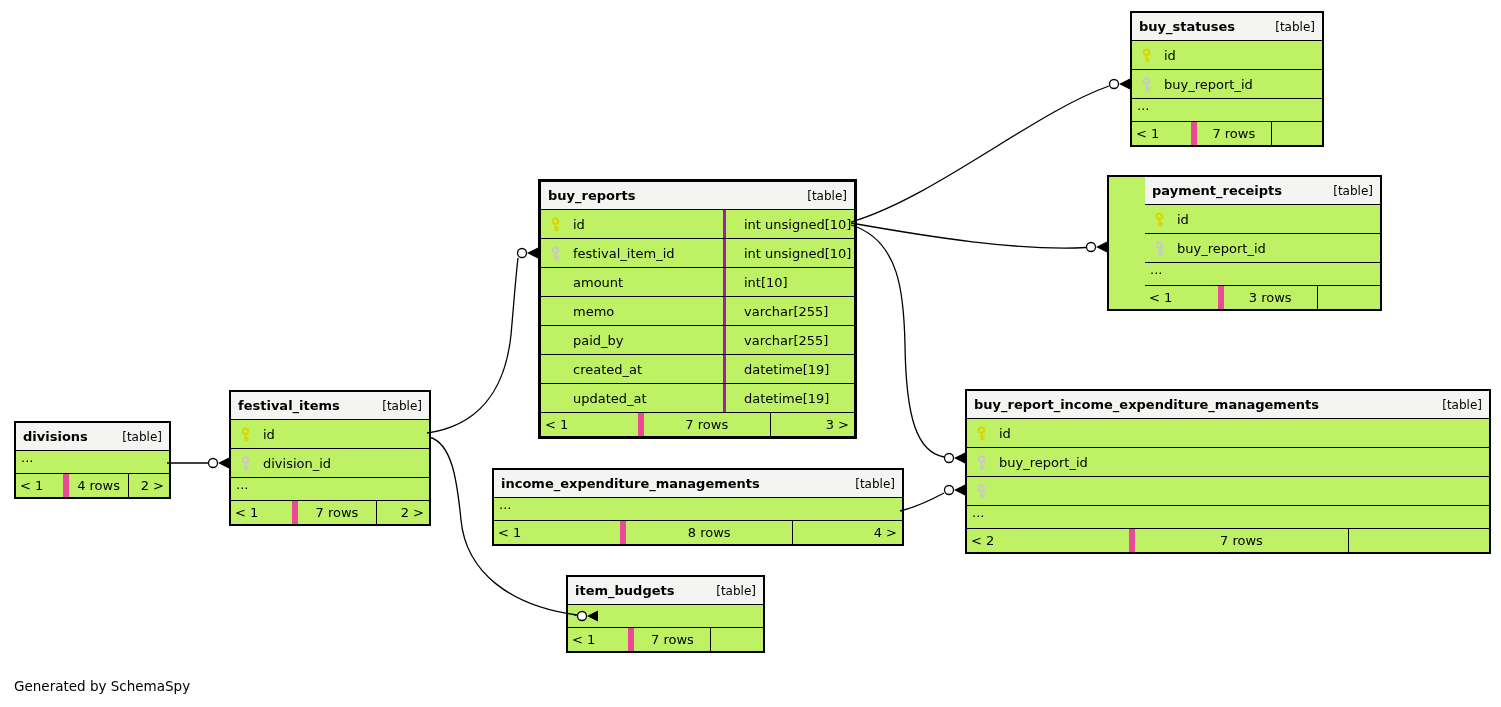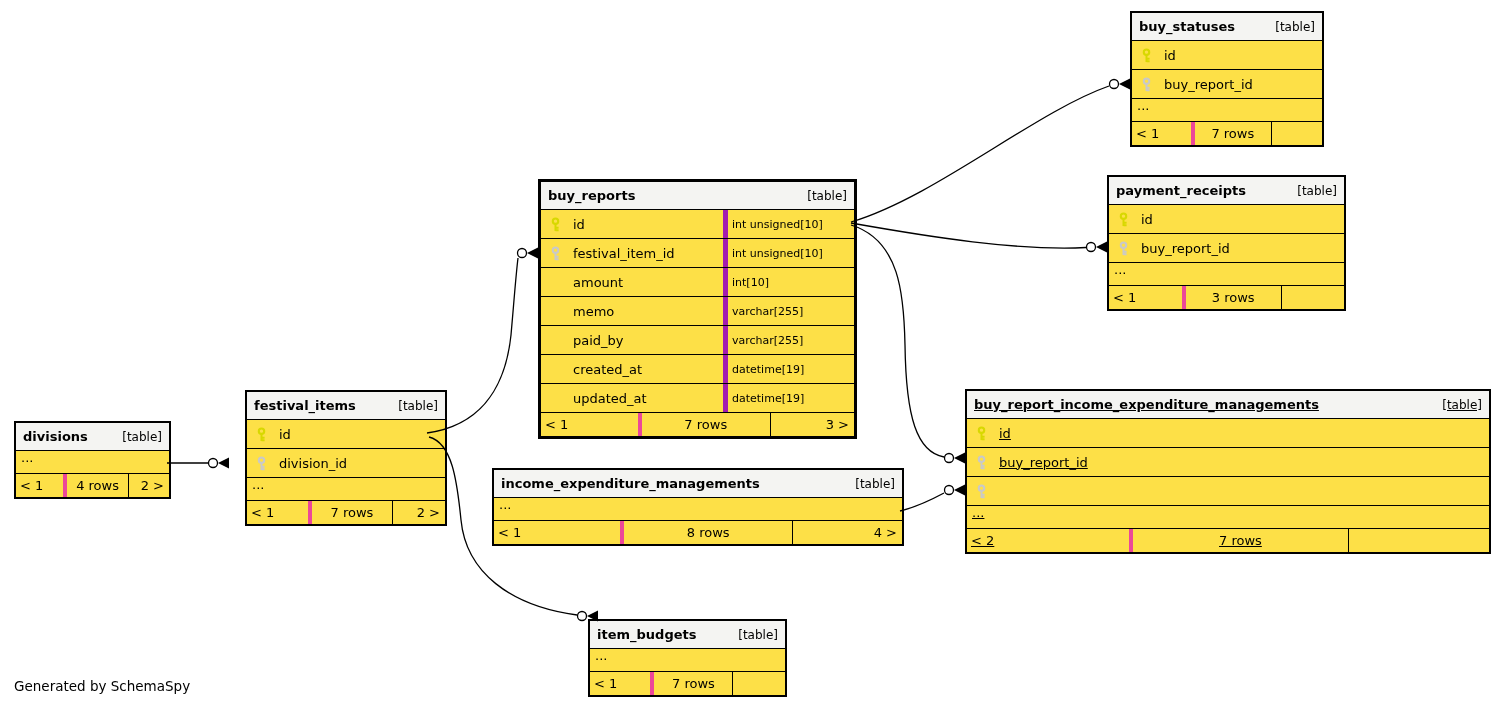--- a/index.html
+++ b/index.html
@@ -4,37 +4,37 @@
 <style>
   html,body{margin:0;padding:0;}
   body{width:1501px;height:707px;position:relative;background:#ffffff;overflow:hidden;
        font-family:"DejaVu Sans","Liberation Sans",sans-serif;color:#000;}
   .canvas{position:absolute;inset:0;}
   svg.overlay{position:absolute;left:0;top:0;pointer-events:none;z-index:5;}
   .edge path.wire{fill:none;stroke:#000;stroke-width:1.3px;}
   .edge circle.dot{fill:#fff;stroke:#000;stroke-width:1.3px;}
   .edge path.crow{fill:#000;stroke:none;}
 
-  .table{position:absolute;background:#fde047;border:2px solid #000;z-index:2;font-size:13px;}
+  .table{position:absolute;background:#bef264;border:2px solid #000;z-index:2;font-size:13px;}
   .table.focus{border-width:3px;}
   .thead{height:27px;background:#f4f4f2;display:flex;justify-content:space-between;
          align-items:center;padding:0 7px;border-bottom:1px solid #000;}
   .tname{font-weight:bold;font-size:13px;white-space:nowrap;}
   .ttag{font-size:12px;margin-left:16px;white-space:nowrap;}
   .trow{height:28px;display:flex;align-items:center;border-bottom:1px solid #000;}
   .keycell{flex:0 0 32px;display:flex;align-items:center;padding-left:9px;box-sizing:border-box;}
   .cname{flex:1;white-space:nowrap;}
-  .ctype{flex:0 0 131px;border-left:5px solid #a21caf;align-self:stretch;display:flex;
-         align-items:center;padding-left:4px;box-sizing:border-box;font-size:11px;white-space:nowrap;}
+  .ctype{flex:0 0 131px;border-left:3px solid #a21caf;align-self:stretch;display:flex;
+         align-items:center;padding-left:18px;box-sizing:border-box;font-size:13px;white-space:nowrap;}
   .erow{height:22px;display:flex;align-items:flex-start;border-bottom:1px solid #000;
         padding-left:5px;line-height:14px;}
   .tfoot{height:23px;display:flex;align-items:stretch;}
   .tfoot span{display:flex;align-items:center;box-sizing:border-box;white-space:nowrap;}
   .fl{flex:0 0 31%;padding-left:4px;}
-  .fc{flex:1;justify-content:center;border-left:4px solid #ec4899;}
+  .fc{flex:1;justify-content:center;border-left:6px solid #ec4899;}
   .fr{flex:0 0 27%;justify-content:flex-end;padding-right:5px;border-left:1px solid #000;}
   .pk{color:#d8d800;}
   .fk{color:#c9c9c9;}
   .keyicon{display:block;}
   .credit{position:absolute;left:14px;top:678px;font-size:13.5px;z-index:2;}
 </style>
 </head>
 <body>
 
 <div class="canvas">
@@ -85,21 +85,21 @@
     <div class="erow">
         <span>...</span>
       </div>
     <div class="tfoot">
       <span class="fl">&lt; 1</span>
       <span class="fc">4 rows</span>
       <span class="fr">2 &gt;</span>
     </div>
   </div>
 
-  <div class="table" style="left:245px;top:390px;width:198px;">
+  <div class="table" style="left:229px;top:390px;width:198px;">
     <div class="thead">
       <span class="tname">festival_items</span>
       <span class="ttag">[table]</span>
     </div>
     <div class="trow">
       <span class="keycell pk">
         <svg class="keyicon" width="11" height="15" viewBox="0 0 11 15">
             <circle cx="5.5" cy="4.2" r="2.7" fill="none" stroke="currentColor" stroke-width="2.1"></circle>
             <path d="M5.5 6.9 V14 M5.5 10.8 H8.6 M5.5 13.3 H8.6" stroke="currentColor" stroke-width="2" fill="none"></path>
           </svg>
@@ -208,21 +208,21 @@
     <div class="erow">
         <span>...</span>
       </div>
     <div class="tfoot">
       <span class="fl">&lt; 1</span>
       <span class="fc">7 rows</span>
       <span class="fr"></span>
     </div>
   </div>
 
-  <div class="table" style="left:1107px;top:175px;width:235px;">
+  <div class="table" style="left:1107px;top:175px;width:235px;padding-left:36px;">
     <div class="thead">
       <span class="tname">payment_receipts</span>
       <span class="ttag">[table]</span>
     </div>
     <div class="trow">
       <span class="keycell pk">
         <svg class="keyicon" width="11" height="15" viewBox="0 0 11 15">
             <circle cx="5.5" cy="4.2" r="2.7" fill="none" stroke="currentColor" stroke-width="2.1"></circle>
             <path d="M5.5 6.9 V14 M5.5 10.8 H8.6 M5.5 13.3 H8.6" stroke="currentColor" stroke-width="2" fill="none"></path>
           </svg>
@@ -256,21 +256,21 @@
     <div class="erow">
         <span>...</span>
       </div>
     <div class="tfoot">
       <span class="fl">&lt; 1</span>
       <span class="fc">8 rows</span>
       <span class="fr">4 &gt;</span>
     </div>
   </div>
 
-  <div class="table" style="left:965px;top:389px;width:522px;text-decoration:underline;">
+  <div class="table" style="left:965px;top:389px;width:522px;">
     <div class="thead">
       <span class="tname">buy_report_income_expenditure_managements</span>
       <span class="ttag">[table]</span>
     </div>
     <div class="trow">
       <span class="keycell pk">
         <svg class="keyicon" width="11" height="15" viewBox="0 0 11 15">
             <circle cx="5.5" cy="4.2" r="2.7" fill="none" stroke="currentColor" stroke-width="2.1"></circle>
             <path d="M5.5 6.9 V14 M5.5 10.8 H8.6 M5.5 13.3 H8.6" stroke="currentColor" stroke-width="2" fill="none"></path>
           </svg>
@@ -297,21 +297,21 @@
     <div class="erow">
         <span>...</span>
       </div>
     <div class="tfoot">
       <span class="fl">&lt; 2</span>
       <span class="fc">7 rows</span>
       <span class="fr"></span>
     </div>
   </div>
 
-  <div class="table" style="left:588px;top:575px;width:195px;margin-top:44px;">
+  <div class="table" style="left:566px;top:575px;width:195px;">
     <div class="thead">
       <span class="tname">item_budgets</span>
       <span class="ttag">[table]</span>
     </div>
     <div class="erow">
         <span>...</span>
       </div>
     <div class="tfoot">
       <span class="fl">&lt; 1</span>
       <span class="fc">7 rows</span>

